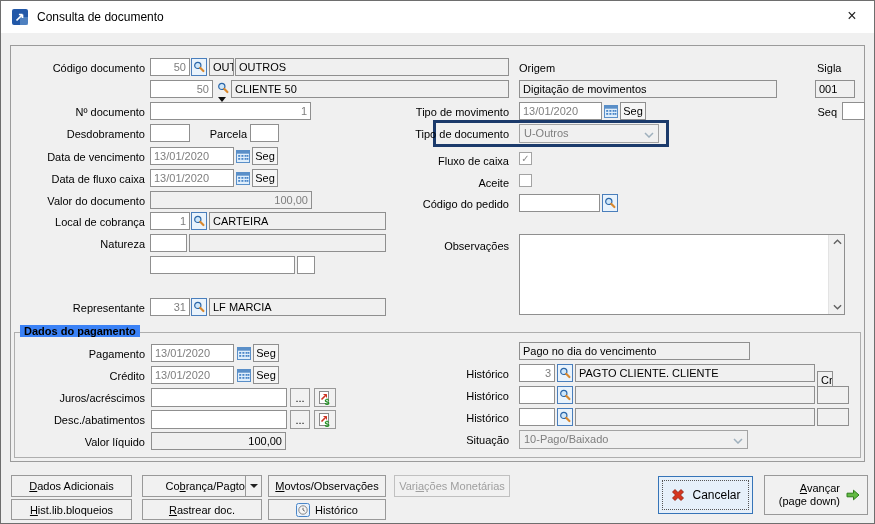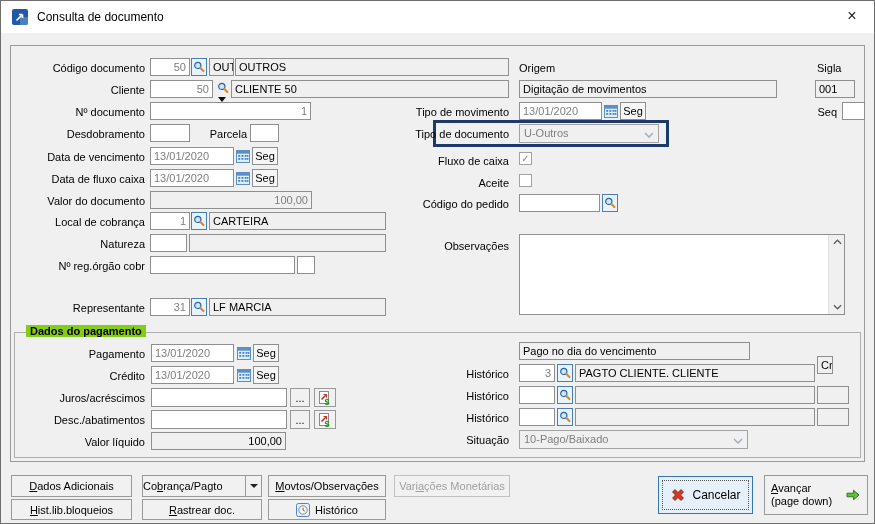--- a/index.html
+++ b/index.html
@@ -25,21 +25,21 @@
             border:none; background:transparent; }
   .segbtn { position:absolute; width:26px; height:18px; border:1px solid #8f8f8f; background:#f6f6f6;
             text-align:center; line-height:16px; font-size:11px; font-family:inherit; padding:0; }
   .ddl { position:absolute; height:19px; border:1px solid #a3a3a3; background:#f0f0f0; color:#7e7e7e;
          line-height:17px; padding:0 4px; }
   .chev { position:absolute; right:4px; top:7px; color:#9fb0bd; }
   .cb { position:absolute; width:13px; height:13px; border:1px solid #a3a3a3; display:flex;
         align-items:center; justify-content:center; font-size:10px; color:#8b8b8b; line-height:13px; background:#fff; }
   .hlbox { position:absolute; left:432px; top:119px; width:236px; height:27px; border:3px solid #1b3a6b; }
   .gb { position:absolute; left:13px; top:331px; width:847px; height:126px; border:1px solid #aeaeae; }
-  .gb-legend { position:absolute; left:11px; top:-8px; background:#84cc16; padding:0 4px; font-weight:bold; white-space:nowrap; }
+  .gb-legend { position:absolute; left:5px; top:-8px; background:#3b82f6; padding:0 4px; font-weight:bold; white-space:nowrap; }
   .btn { position:absolute; border:1px solid #999; background:#f1f1f1; display:flex; align-items:center;
          justify-content:center; font-size:11px; color:#000; padding:0; font-family:inherit; }
   .btn.dis { color:#9f9f9f; border-color:#c0c0c0; }
   .split-arrow { width:16px; height:100%; border-left:1px solid #999; display:flex; align-items:center; justify-content:center; }
   .tri-down { width:0; height:0; border-left:4px solid transparent; border-right:4px solid transparent; border-top:4px solid #222; }
   .tri-sm { position:absolute; width:0; height:0; border-left:4px solid transparent; border-right:4px solid transparent; border-top:5px solid #111; }
   .cancel { position:absolute; left:657px; top:475px; width:95px; height:38px; background:#e6f0fa;
             border:1px solid #3574b8; outline:1px dotted #555; outline-offset:-5px; display:flex;
             align-items:center; justify-content:center; gap:6px; font-size:12px; }
   .adv { position:absolute; left:763px; top:474px; width:104px; height:40px; border:1px solid #999;
@@ -119,21 +119,20 @@
   <button class="magbtn" style="left:190px;top:57px">
       <svg width="12" height="12">
         <use href="#i-mag"></use>
       </svg>
     </button>
   <div class="fld ro" style="left:208px;top:57px;width:25px">OUT</div>
   <div class="fld ro" style="left:234px;top:57px;width:274px">OUTROS</div>
   <div class="lbl lbl-l" style="left:518px;top:58px;width:160px">Origem</div>
   <div class="lbl lbl-l" style="left:816px;top:58px;width:40px">Sigla</div>
 
-  <div class="lbl" style="left:4px;top:80px;width:140px">Cliente</div>
   <div class="fld gtx tr" style="left:149px;top:79px;width:63px">50</div>
   <button class="icobtn" style="left:214px;top:80px;width:16px;height:14px">
       <svg width="12" height="12">
         <use href="#i-mag"></use>
       </svg>
     </button>
   <span class="tri-sm" style="left:217px;top:96px"></span>
   <div class="fld ro" style="left:230px;top:79px;width:278px">CLIENTE 50</div>
   <div class="fld ro" style="left:518px;top:79px;width:258px">Digitação de movimentos</div>
   <div class="fld ro" style="left:814px;top:79px;width:40px">001</div>
@@ -222,21 +221,20 @@
           </svg>
         </button>
       <button class="sb-btn" style="bottom:0">
           <svg width="9" height="6">
             <use href="#i-chev-dn"></use>
           </svg>
         </button>
     </div>
   </div>
 
-  <div class="lbl" style="left:4px;top:256px;width:140px">Nº reg.órgão cobr</div>
   <div class="fld" style="left:149px;top:255px;width:145px"></div>
   <div class="fld" style="left:296px;top:255px;width:18px"></div>
 
   <div class="lbl" style="left:4px;top:298px;width:140px">Representante</div>
   <div class="fld gtx tr" style="left:149px;top:297px;width:40px">31</div>
   <button class="magbtn" style="left:190px;top:297px">
       <svg width="12" height="12">
         <use href="#i-mag"></use>
       </svg>
     </button>
@@ -288,21 +286,21 @@
   <div class="fld ro" style="left:518px;top:341px;width:231px">Pago no dia do vencimento</div>
 
   <div class="lbl" style="left:440px;top:364px;width:68px">Histórico</div>
   <div class="fld gtx tr" style="left:518px;top:363px;width:36px">3</div>
   <button class="magbtn" style="left:556px;top:363px">
       <svg width="12" height="12">
         <use href="#i-mag"></use>
       </svg>
     </button>
   <div class="fld ro" style="left:574px;top:363px;width:240px">PAGTO CLIENTE. CLIENTE</div>
-  <div class="fld ro" style="left:816px;top:355px;width:16px">Cr</div>
+  <div class="fld ro" style="left:816px;top:370px;width:16px">Cr</div>
 
   <div class="lbl" style="left:440px;top:386px;width:68px">Histórico</div>
   <div class="fld" style="left:518px;top:385px;width:36px"></div>
   <button class="magbtn" style="left:556px;top:385px">
       <svg width="12" height="12">
         <use href="#i-mag"></use>
       </svg>
     </button>
   <div class="fld ro" style="left:574px;top:385px;width:240px"></div>
   <div class="fld ro" style="left:816px;top:385px;width:32px"></div>
@@ -322,21 +320,21 @@
     <span>10-Pago/Baixado</span>
     <svg class="chev" width="10" height="6">
         <use href="#i-chev-dn"></use>
       </svg>
   </div>
 
   <button class="btn" style="left:10px;top:474px;width:121px;height:22px">
       <span><span></span><u>D</u><span>ados Adicionais</span></span>
     </button>
   <div class="btn" style="left:141px;top:474px;width:120px;height:22px">
-    <span style="flex:1;text-align:left"><span>Co</span><u>b</u><span>rança/Pagto</span></span>
+    <span style="flex:1;text-align:right"><span>Co</span><u>b</u><span>rança/Pagto</span></span>
     <span class="split-arrow">
         <span class="tri-down"></span>
       </span>
   </div>
   <button class="btn dis" style="left:393px;top:474px;width:116px;height:22px">
       <span><span>Var</span><u>ia</u><span>ções Monetárias</span></span>
     </button>
   <button class="btn" style="left:267px;top:474px;width:118px;height:22px">
       <span><span></span><u>M</u><span>ovtos/Observações</span></span>
     </button>
@@ -355,21 +353,21 @@
   </button>
 
   <button class="cancel">
     <svg width="16" height="16">
         <use href="#i-x"></use>
       </svg>
     <span>Cancelar</span>
   </button>
 
   <button class="adv">
-    <span style="flex:1;line-height:13px;text-align:left">
+    <span style="flex:1;line-height:13px;text-align:right">
       <span style="display:block"><span></span><u>A</u><span>vançar</span></span>
       <span style="display:block">(page down)</span>
     </span>
     <svg width="16" height="16">
         <use href="#i-arrow"></use>
       </svg>
   </button>
 
 </div>
 

